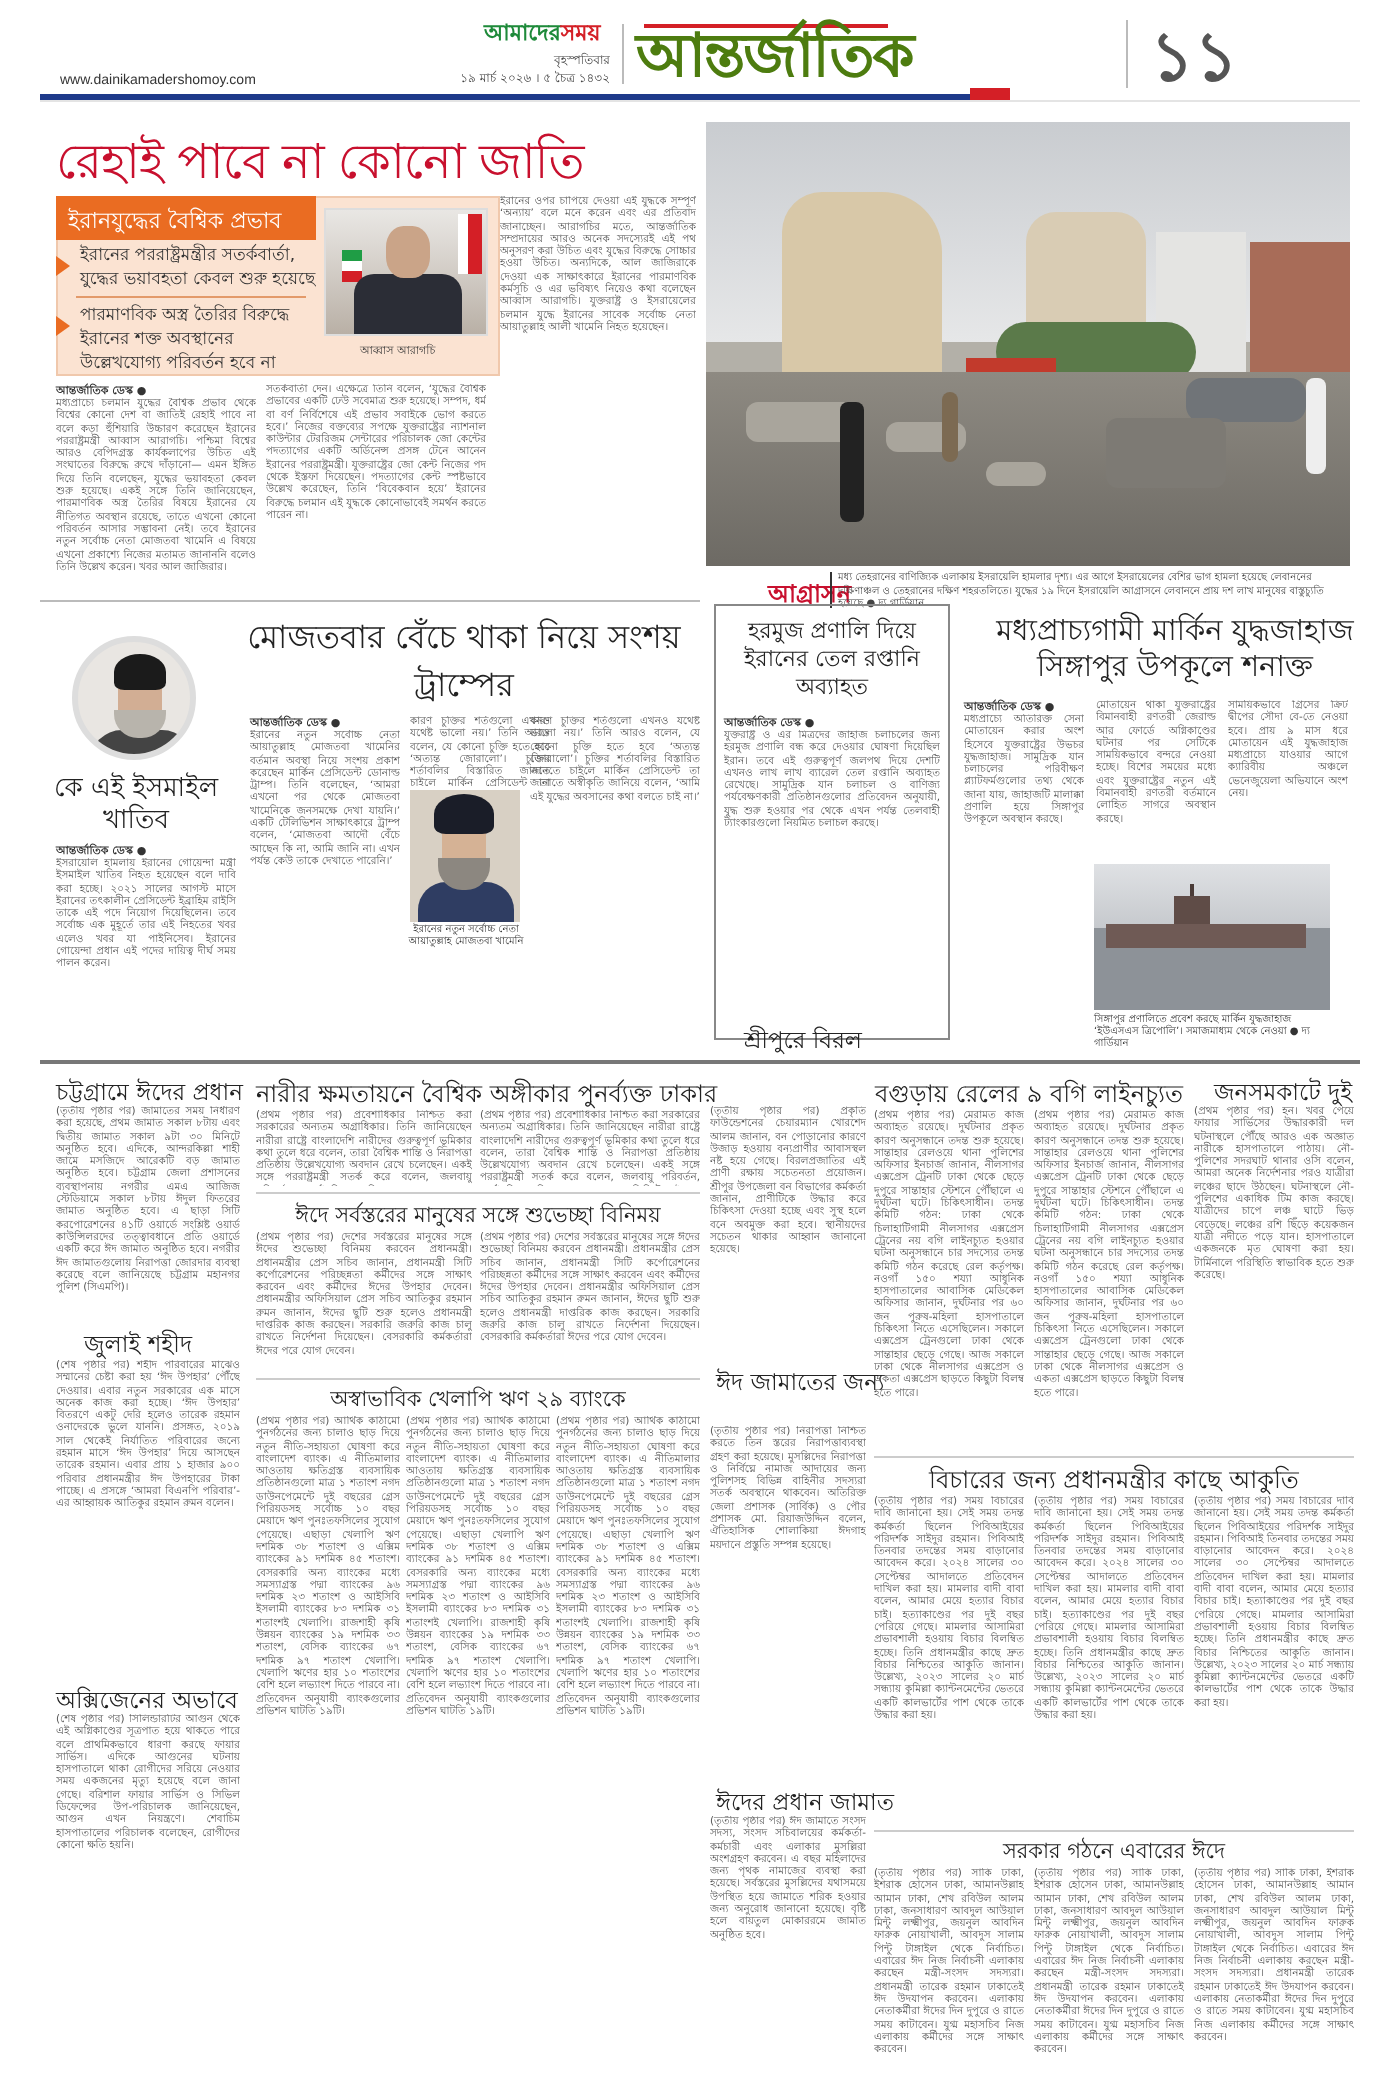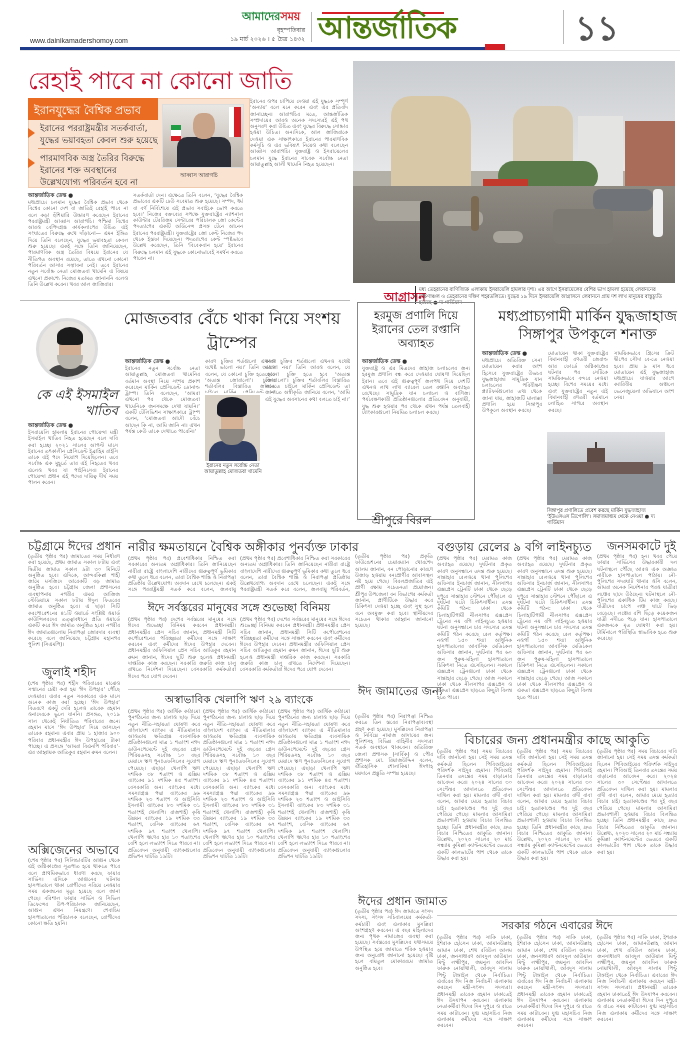--- a/index.html
+++ b/index.html
@@ -59,21 +59,21 @@
   .photo-caption-main { left: 419px; top: 286px; width: 255px; font-size: 5px; line-height: 6.5px; color: #444; }
 
   .divider-h { height: 1px; background: #999; }
 
   
   .circle-photo { left: 36px; top: 318px; width: 62px; height: 62px; border-radius: 50%; border: 3px solid #ddd; overflow: hidden; background: #e9e6e2; }
   .circle-photo .turban { position: absolute; left: 18px; top: 6px; width: 26px; height: 18px; background: #1b1b1b; border-radius: 50% 50% 20% 20%; }
   .circle-photo .face { position: absolute; left: 20px; top: 22px; width: 22px; height: 16px; background: #d2ae94; }
   .circle-photo .beard { position: absolute; left: 18px; top: 34px; width: 26px; height: 14px; background: #b8b4ac; border-radius: 0 0 12px 12px; }
   .circle-photo .robe { position: absolute; left: 6px; top: 44px; width: 52px; height: 20px; background: #444; border-radius: 16px 16px 0 0; }
-  .khatib-head { left: 18px; top: 387px; width: 100px; text-align: right; font-size: 13px; line-height: 16px; color: #222; font-style: italic; }
+  .khatib-head { left: 18px; top: 387px; width: 100px; text-align: center; font-size: 13px; line-height: 16px; color: #222; }
 
   .mojtaba-head { left: 112px; top: 307px; width: 240px; text-align: center; font-size: 16px; line-height: 24px; color: #222; }
   .mojtaba-photo { left: 205px; top: 395px; width: 55px; height: 66px; background: #d8d0c4; overflow: hidden; }
   .mojtaba-photo .turban { position: absolute; left: 12px; top: 2px; width: 30px; height: 20px; background: #1a1d28; border-radius: 50% 50% 20% 20%; }
   .mojtaba-photo .face { position: absolute; left: 16px; top: 20px; width: 22px; height: 18px; background: #d5b295; }
   .mojtaba-photo .beard { position: absolute; left: 14px; top: 34px; width: 26px; height: 16px; background: #8c8780; border-radius: 0 0 12px 12px; }
   .mojtaba-photo .robe { position: absolute; left: 4px; top: 46px; width: 48px; height: 22px; background: #2f3d62; border-radius: 14px 14px 0 0; }
   .mojtaba-caption { left: 198px; top: 462px; width: 70px; text-align: center; font-size: 5px; line-height: 6px; color: #333; }
 
   .hormuz-box { left: 357px; top: 302px; width: 118px; height: 218px; border: 1px solid #888; }

